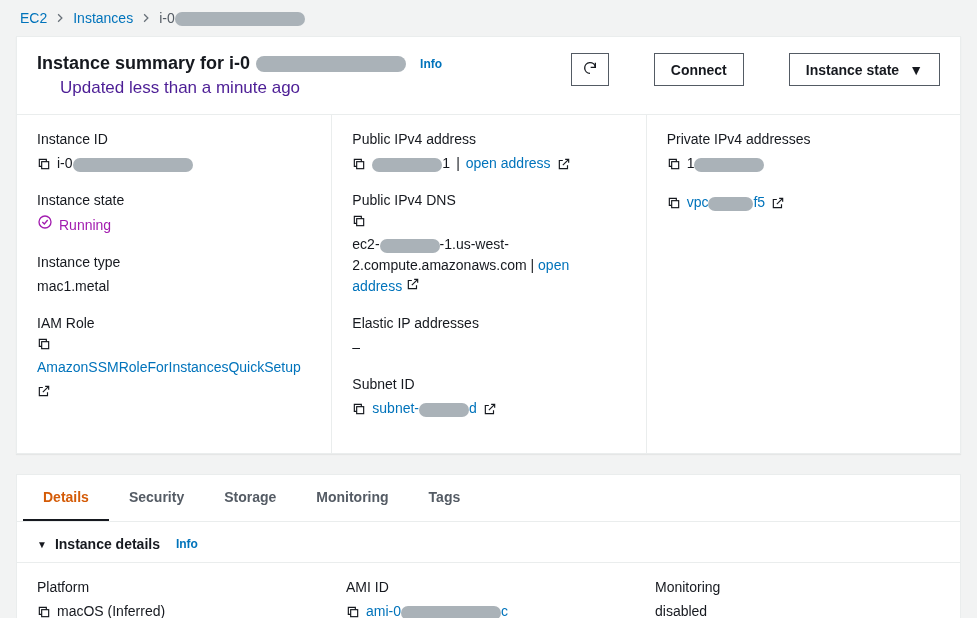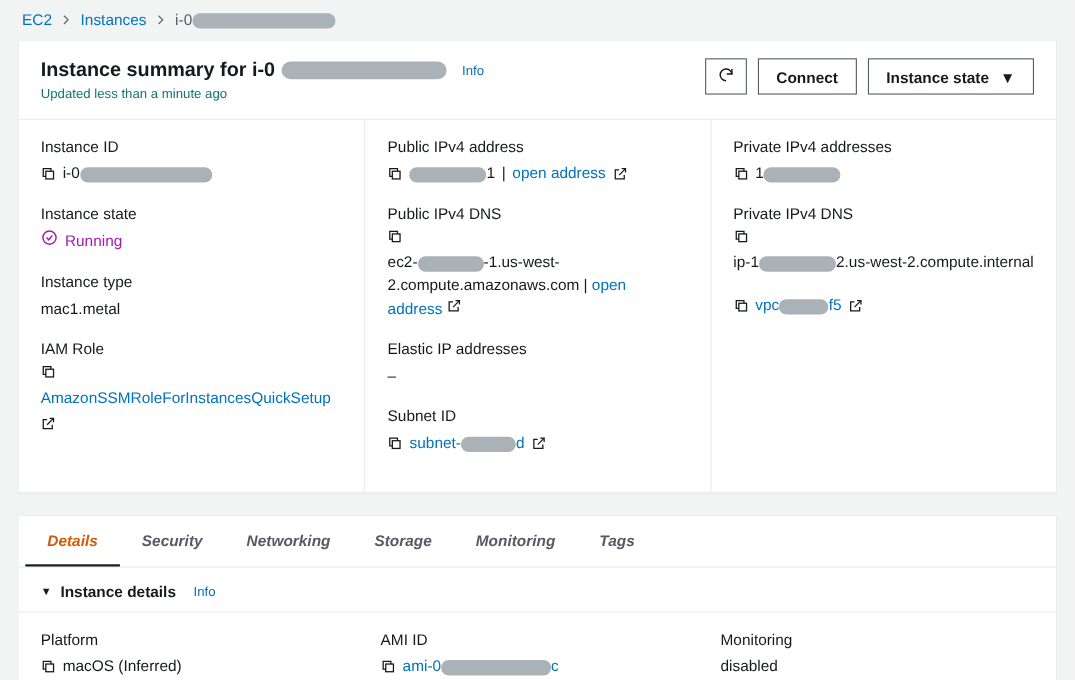--- a/index.html
+++ b/index.html
@@ -35,34 +35,35 @@
   }
   .header {
     display: flex;
     align-items: flex-start;
     justify-content: space-between;
     padding: 16px 20px;
     border-bottom: 1px solid #eaeded;
   }
   .header-left { display: flex; flex-direction: column; gap: 4px; }
   .h-title { font-size: 18px; font-weight: 700; display: flex; align-items: center; gap: 6px; }
-  .info-link { color: #0073bb; font-size: 12px; font-weight: 400; margin-left: 8px; cursor: pointer; }
-  .sub { color: #0f766e; font-size: 12px; }
+  .info-link { color: #0073bb; font-size: 12px; font-weight: 700; margin-left: 8px; cursor: pointer; }
+  .sub { color: #4c1d95; font-size: 17px; margin-left: 23px; }
   .header-actions { display: flex; gap: 10px; }
   .btn {
     background: #fff;
     border: 1px solid #545b64;
     color: #16191f;
     font-weight: 700;
     font-size: 14px;
     padding: 6px 16px;
     cursor: pointer;
     display: inline-flex;
     align-items: center;
     gap: 6px;
+    margin-left: 35px;
   }
   .btn.icon-only { padding: 6px 10px; }
   .btn .caret { margin-left: 4px; }
   .grid {
     display: grid;
     grid-template-columns: 1fr 1fr 1fr;
   }
   .col {
     padding: 16px 20px;
   }
@@ -87,21 +88,20 @@
     border-bottom: 1px solid #eaeded;
     padding: 0 6px;
   }
   .tab {
     padding: 14px 20px;
     font-size: 14px;
     font-weight: 700;
     color: #545b64;
     cursor: pointer;
     border-bottom: 2px solid transparent;
-    font-style: italic;
   }
   .tab.active { color: #d45b07; border-bottom: 2px solid #16191f; }
   .section-header {
     display: flex;
     align-items: center;
     gap: 8px;
     padding: 14px 20px 10px 20px;
     font-weight: 700;
     border-bottom: 1px solid #eaeded;
   }
@@ -296,32 +296,20 @@
           <span class="copy-icon">
               <svg viewBox="0 0 24 24">
                 <rect x="8" y="8" width="12" height="12"></rect>
                 <path d="M16 8V4H4v12h4"></path>
               </svg>
             </span>
           <span class="text"><span>1</span><span class="redact" style="width:70px"></span></span>
         </div>
       </div>
       <div class="item">
-        <div class="label">Private IPv4 DNS</div>
-        <div class="value">
-          <span class="copy-icon">
-              <svg viewBox="0 0 24 24">
-                <rect x="8" y="8" width="12" height="12"></rect>
-                <path d="M16 8V4H4v12h4"></path>
-              </svg>
-            </span>
-          <span class="text"><span>ip-1</span><span class="redact" style="width:70px"></span><span>2.us-west-2.compute.internal</span></span>
-        </div>
-      </div>
-      <div class="item">
         <div class="value">
           <span class="copy-icon">
               <svg viewBox="0 0 24 24">
                 <rect x="8" y="8" width="12" height="12"></rect>
                 <path d="M16 8V4H4v12h4"></path>
               </svg>
             </span>
           <a><span>vpc</span><span class="redact" style="width:45px"></span><span>f5</span></a>
           <span class="ext-icon">
               <svg viewBox="0 0 24 24">
@@ -333,21 +321,20 @@
         </div>
       </div>
     </div>
   </div>
 </div>
 
 <div class="tabs-panel">
   <div class="tabs">
     <div class="tab active">Details</div>
     <div class="tab">Security</div>
-    <div class="tab">Networking</div>
     <div class="tab">Storage</div>
     <div class="tab">Monitoring</div>
     <div class="tab">Tags</div>
   </div>
 
   <div class="section-header">
     <span class="tri">▼</span>
     <span>Instance details</span>
     <span class="info-link">Info</span>
   </div>

